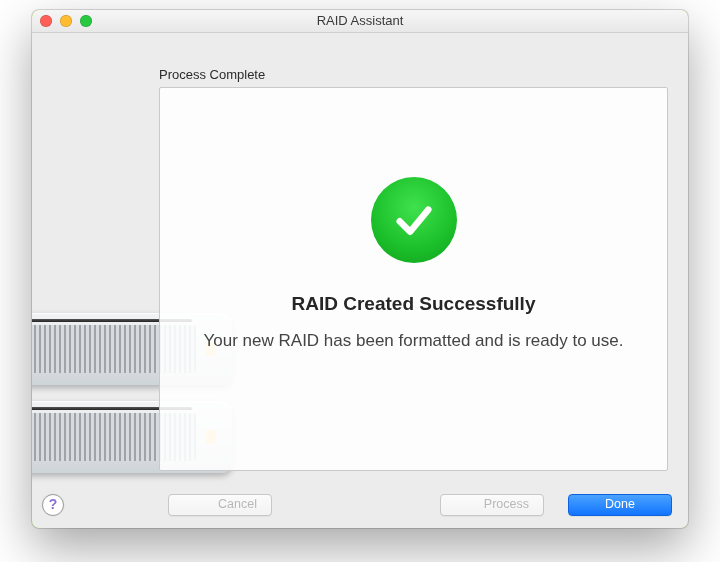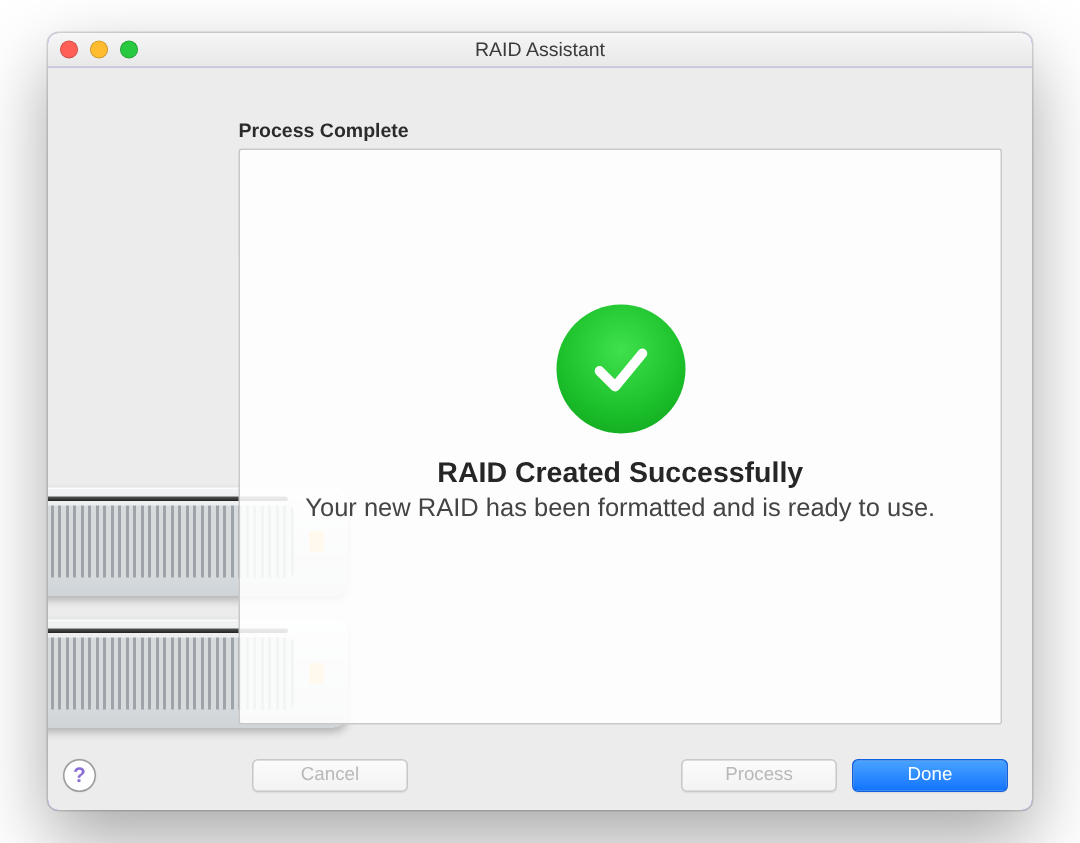--- a/index.html
+++ b/index.html
@@ -8,27 +8,27 @@
     width: 720px;
     height: 562px;
     background: #fff;
     font-family: -apple-system, "Helvetica Neue", Helvetica, Arial, sans-serif;
     -webkit-font-smoothing: antialiased;
     overflow: hidden;
   }
   .shadow-wrap {
     position: absolute;
     left: 32px;
-    top: 22px;
+    top: 10px;
     width: 656px;
     height: 518px;
     border-radius: 7px;
     box-shadow: 0 20px 50px rgba(0,0,0,0.35),
                 0 0 0 1px rgba(0,0,0,0.15);
-    background: #8b5cf6;
+    background: #84cc16;
     overflow: hidden;
   }
   
   .titlebar {
     position: relative;
     height: 22px;
     background: linear-gradient(#f6f6f6, #e8e8e8);
     border-bottom: 1px solid #d0d0d0;
     text-align: center;
     font-size: 13px;
@@ -93,36 +93,36 @@
     position: absolute;
     left: 12px; right: 40px; top: 6px; height: 3px;
     background: linear-gradient(#555,#222); border-radius: 2px;
   }
 
   
   .heading {
     position: absolute;
     left: 127px; top: 34px;
     font-size: 13px;
-    font-weight: 700;
+    font-weight: 400;
     color: #2b2b2b;
   }
 
   
   .panel {
     position: absolute;
     left: 127px; right: 20px; top: 54px; bottom: 58px;
     background: rgba(255,255,255,0.88);
     border: 1px solid #c9c9c9;
     border-radius: 2px;
     display: flex;
     flex-direction: column;
     align-items: center;
     justify-content: center;
-    gap: 10px;
+    gap: 24px;
     padding-bottom: 30px;
   }
   .check-circle {
     width: 86px; height: 86px;
     border-radius: 50%;
     background: radial-gradient(circle at 50% 35%, #3fe24d 0%, #1bbf2a 60%, #0f9f1c 100%);
     display: flex; align-items: center; justify-content: center;
   }
   .check-circle svg { width: 52px; height: 52px; }
   .check-circle path {
@@ -173,28 +173,30 @@
     border: 1px solid #c8c8c8;
     background: linear-gradient(#ffffff,#f2f2f2);
     color: #333;
     line-height: 19px;
     text-align: center;
     box-shadow: 0 1px 0 rgba(0,0,0,0.05);
   }
   .btn.disabled {
     color: #b8b8b8;
     background: linear-gradient(#fbfbfb,#f3f3f3);
+    text-align: right;
   }
   .btn.cancel-pos {
     margin-left: 94px;
   }
   .btn.primary {
     background: linear-gradient(#4aa3ff,#1274ff);
     border: 1px solid #0f61e0;
     color: #fff;
+    margin-left: 14px;
   }
 </style>
 </head>
 <body>
 
 <div class="shadow-wrap">
 
   <div class="titlebar">
     <div class="traffic">
       <div class="tl red"></div>

